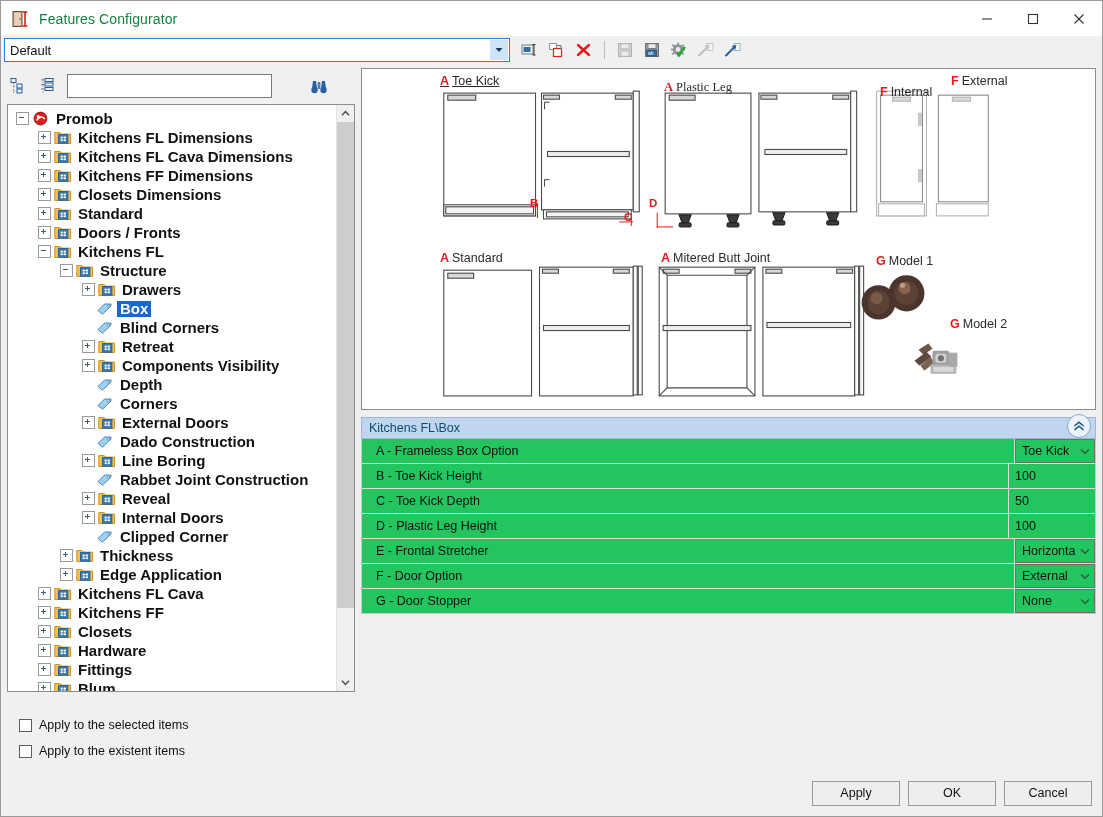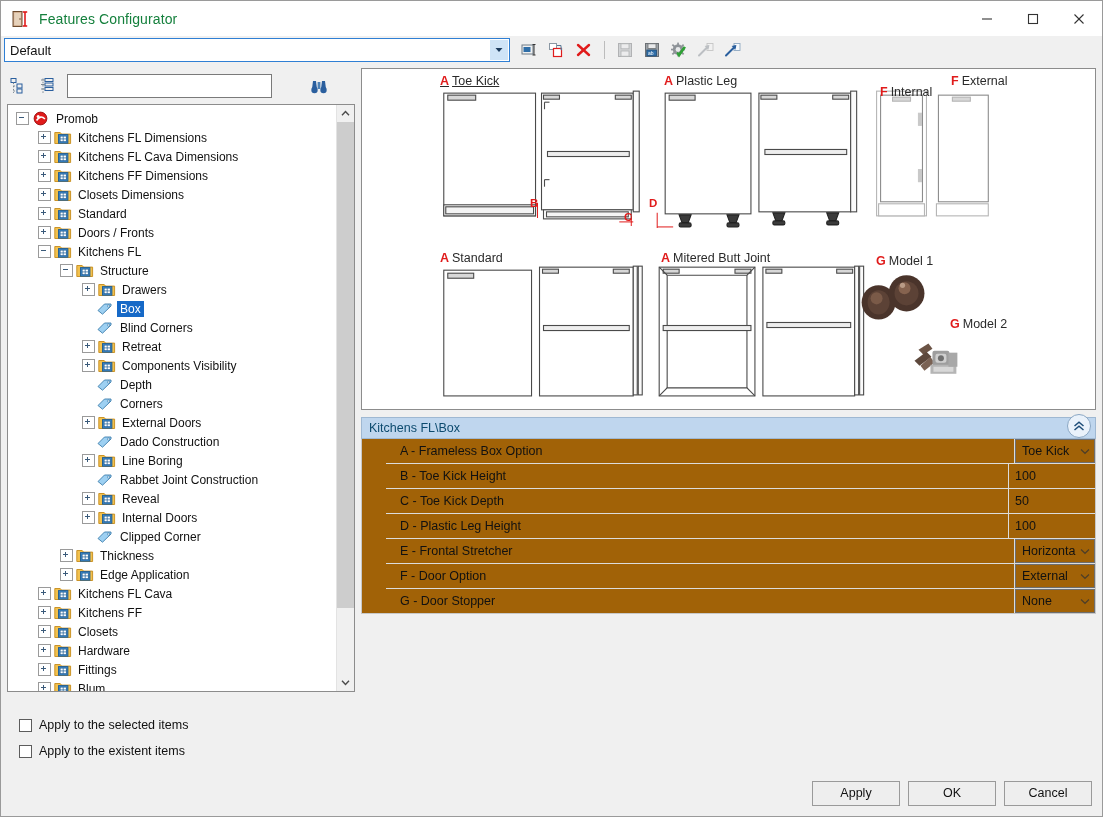--- a/index.html
+++ b/index.html
@@ -55,21 +55,21 @@
     width:205px;height:24px;border:1px solid #7a7a7a;background:#fff;
     box-sizing:border-box;font-family:"Liberation Sans",sans-serif;font-size:12px;
     padding:0 4px;outline:none;
   }
   .find-btn{width:26px;height:24px;display:flex;align-items:center;justify-content:center;margin-left:26px;}
   .tree-wrap{
     flex:1;border:1px solid #8c8c8c;background:#fff;margin-bottom:0;
     display:flex;min-height:0;position:relative;overflow:hidden;
   }
   .tree{flex:1;overflow:hidden;padding:4px 0 0 0;position:relative;}
-  .tnode{height:19px;display:flex;align-items:center;white-space:nowrap;font-size:12px;color:#111;}
+  .tnode{height:19px;display:flex;align-items:center;white-space:nowrap;font-size:15px;color:#111;font-weight:bold;}
   .tnode .lbl{padding:0 3px;line-height:16px;}
   .tnode.sel .lbl{background:#1669c7;color:#fff;}
   .exp{width:11px;height:11px;border:1px solid #9a9a9a;background:#fff;display:inline-block;
        position:relative;flex:0 0 auto;margin-right:3px;}
   .exp:before{content:"";position:absolute;left:2px;top:4px;width:5px;height:1px;background:#3a5a7a;}
   .exp.plus:after{content:"";position:absolute;left:4px;top:2px;width:1px;height:5px;background:#3a5a7a;}
   .spacer{width:14px;flex:0 0 auto;}
   .ind{flex:0 0 auto;}
   .ico{width:18px;height:15px;flex:0 0 auto;margin-right:3px;position:relative;}
   
@@ -87,21 +87,21 @@
     height:340px;min-height:340px;border:1px solid #8c8c8c;background:#fff;
     position:relative;overflow:hidden;
   }
   .pg-head{
     margin-top:7px;height:22px;background:#bfd6ee;border:1px solid #9fb8d2;
     display:flex;align-items:center;position:relative;box-sizing:border-box;
   }
   .pg-head .t{padding-left:7px;font-size:12.5px;color:#0c4a6e;}
   .collapse-btn{position:absolute;right:4px;top:-4px;width:22px;height:22px;border-radius:50%;
     background:#eaf2fb;border:1px solid #8aa7c4;display:flex;align-items:center;justify-content:center;}
-  .grid{border:1px solid #c8c8c8;border-top:none;background:#a16207;padding-left:24px;}
+  .grid{border:1px solid #c8c8c8;border-top:none;background:#22c55e;}
   .grow{height:24px;display:flex;align-items:stretch;border-bottom:1px solid #dcdcdc;}
   .grow:last-child{border-bottom:none;}
   .gname{flex:1;display:flex;align-items:center;padding-left:14px;font-size:12.5px;color:#111;
          border-right:1px solid #dcdcdc;min-width:0;}
   .gval{width:80px;flex:0 0 auto;display:flex;align-items:center;padding-left:6px;font-size:12.5px;color:#111;}
   .gval.combo-cell{border:1px solid #6e6e6e;box-sizing:border-box;justify-content:space-between;padding-right:4px;}
   .gval .chev{opacity:.75;}
   .footer{
     height:46px;min-height:46px;display:flex;align-items:center;justify-content:flex-end;
     padding-right:10px;gap:8px;background:#f0f0f0;
@@ -770,21 +770,21 @@
             <line x1="270" y1="146" x2="270" y2="156"></line>
             <line x1="258" y1="152" x2="272" y2="152"></line>
             <line x1="296" y1="143" x2="296" y2="158"></line>
             <line x1="296" y1="157" x2="312" y2="157"></line>
           </g>
         </svg>
 
         <div class="prev-cap" style="left:78px;top:5px;text-decoration:underline;">
           <b>A</b><span>Toe Kick</span>
         </div>
-        <div class="prev-cap" style="left:302px;top:5px;">
+        <div class="prev-cap" style="left:302px;top:11px;font-family:Liberation Serif, serif;">
           <b>A</b><span>Plastic Leg</span>
         </div>
         <div class="prev-cap" style="left:518px;top:16px;">
           <b>F</b><span>Internal</span>
         </div>
         <div class="prev-cap" style="left:589px;top:5px;">
           <b>F</b><span>External</span>
         </div>
         <div class="prev-cap" style="left:78px;top:182px;">
           <b>A</b><span>Standard</span>

